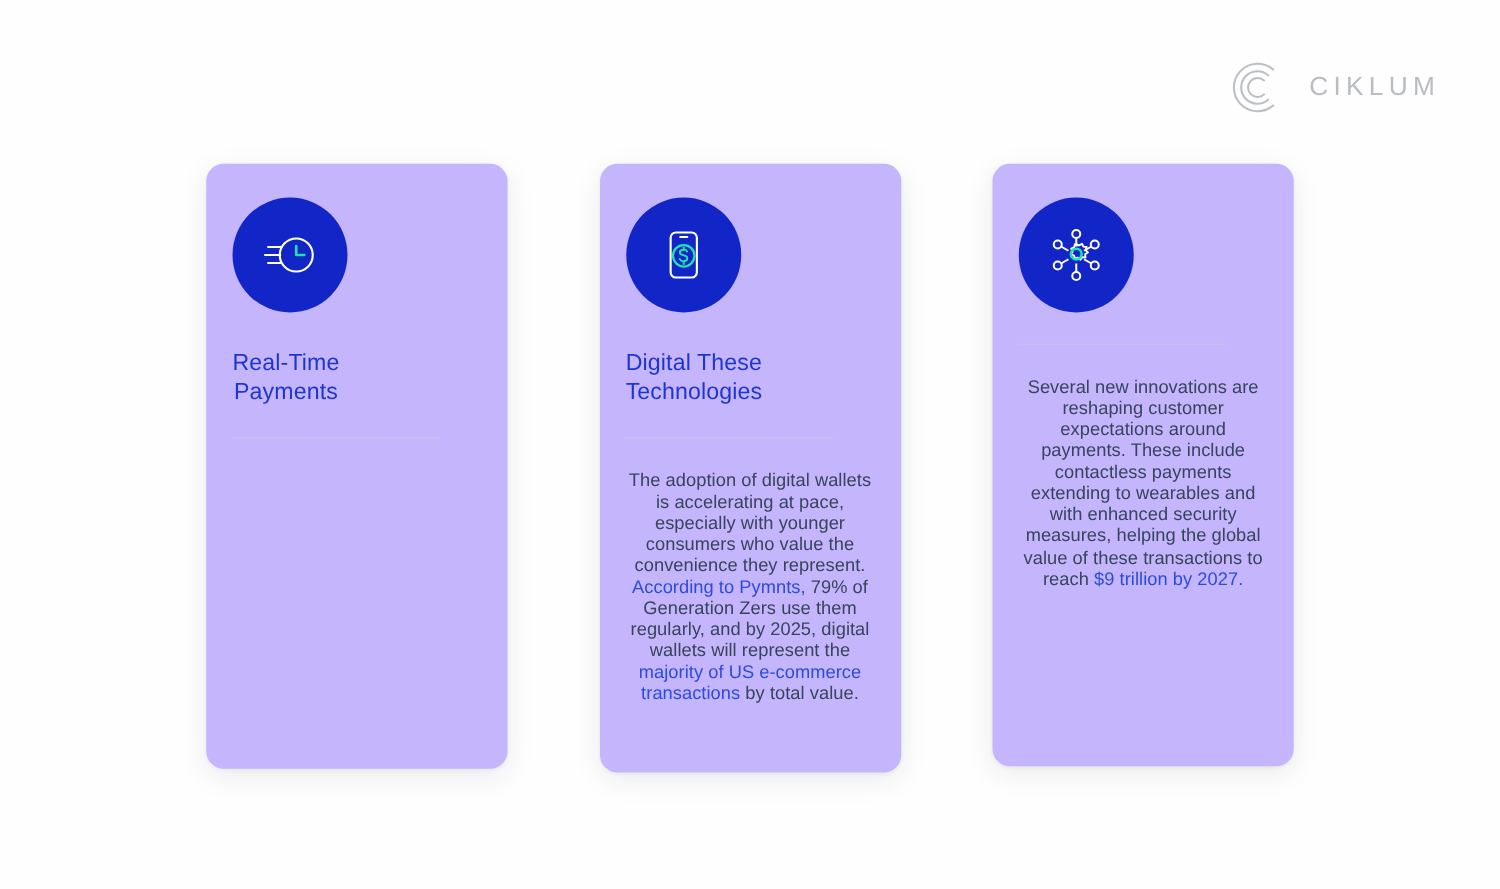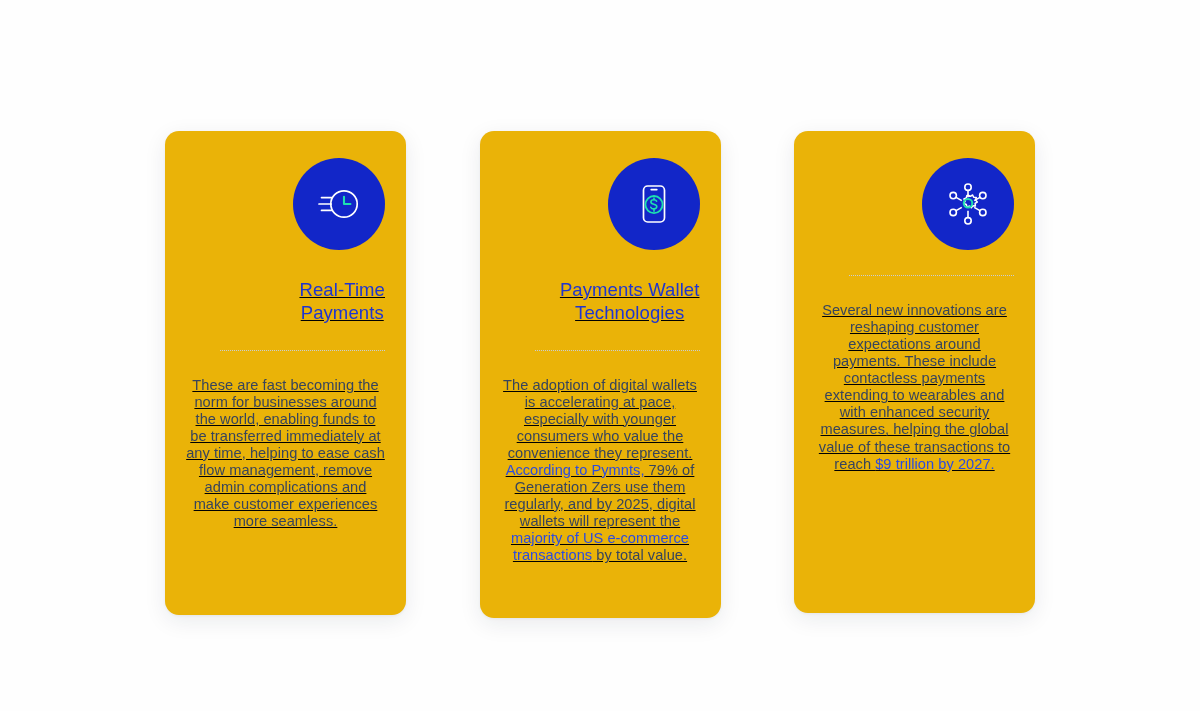--- a/index.html
+++ b/index.html
@@ -33,28 +33,27 @@
   .cards {
     position:absolute;
     top:131px; left:165px;
     width:870px;
     display:flex;
     justify-content:space-between;
     align-items:flex-start;
   }
   .card {
     width:241px;
-    background:#eab308;
+    background:#c4b5fd;
     border-radius:14px;
     box-shadow:0 6px 22px rgba(23,33,61,0.085), 0 1px 3px rgba(23,33,61,0.05);
     padding:27px 21px 30px 21px;
     display:flex;
     flex-direction:column;
-    align-items:flex-end;
-    text-decoration:underline;
+    align-items:flex-start;
   }
   .card-1 { min-height:484px; }
   .card-2 { min-height:487px; }
   .card-3 { min-height:482px; }
 
   .icon-circle {
     width:92px; height:92px;
     border-radius:50%;
     background:#1226C8;
     display:flex; align-items:center; justify-content:center;
@@ -87,53 +86,62 @@
     text-align:center;
     letter-spacing:0.05px;
   }
   .card-body .lnk { color:#2B4BE0; }
 </style>
 </head>
 <body>
 
 <div class="page">
 
+  <div class="brand">
+    <span class="brand-mark">
+      <svg viewBox="0 0 44 44" width="44" height="44" fill="none" aria-hidden="true">
+        <path d="M33.5 7.6A19 19 0 1 0 33.5 36.4" stroke="#bcbfc3" stroke-width="1.7" fill="none" stroke-linecap="round"></path>
+        <path d="M29.5 12.2A13 13 0 1 0 29.5 31.8" stroke="#bcbfc3" stroke-width="1.7" fill="none" stroke-linecap="round"></path>
+        <path d="M26.2 16.4A7.6 7.6 0 1 0 26.2 27.6" stroke="#bcbfc3" stroke-width="1.7" fill="none" stroke-linecap="round"></path>
+      </svg>
+    </span>
+    <span class="brand-name">CIKLUM</span>
+  </div>
 
   <div class="cards">
 
     <div class="card card-1">
       <div class="icon-circle">
         <svg viewBox="0 0 56 56" width="56" height="56" fill="none" aria-hidden="true">
           <circle cx="33" cy="28" r="13.2" stroke="#ffffff" stroke-width="1.7" fill="none"></circle>
           <path d="M33 20.8V28h6.4" stroke="#1EE0B0" stroke-width="2.1" stroke-linecap="round" stroke-linejoin="round" fill="none"></path>
           <path d="M10.5 21.6h10.4" stroke="#ffffff" stroke-width="1.7" stroke-linecap="round"></path>
           <path d="M8 28h12.2" stroke="#ffffff" stroke-width="1.7" stroke-linecap="round"></path>
           <path d="M10.5 34.4h10.4" stroke="#ffffff" stroke-width="1.7" stroke-linecap="round"></path>
         </svg>
       </div>
       <div class="card-title">
         <span>Real-Time</span><br>
         <span>Payments</span>
       </div>
       <div class="divider"></div>
-      <div class="card-body"><span>These are fast becoming the norm for businesses around the world, enabling funds to be transferred immediately at any time, helping to ease cash flow management, remove admin complications and make customer experiences more seamless.</span></div>
     </div>
 
     <div class="card card-2">
       <div class="icon-circle">
         <svg viewBox="0 0 56 56" width="56" height="56" fill="none" aria-hidden="true">
           <rect x="17.5" y="10" width="21" height="36" rx="4.2" stroke="#ffffff" stroke-width="1.7" fill="none"></rect>
           <path d="M25.2 13.6h5.6" stroke="#ffffff" stroke-width="1.7" stroke-linecap="round"></path>
           <circle cx="28" cy="28.6" r="8.6" stroke="#1EE0B0" stroke-width="1.8" fill="none"></circle>
           <path d="M30.6 25.2a3 3 0 0 0-2.8-1.5c-1.7 0-2.9.9-2.9 2.2 0 1.4 1.2 1.9 2.9 2.3 1.8.4 3 .9 3 2.4 0 1.4-1.3 2.3-3.1 2.3a3.2 3.2 0 0 1-2.9-1.6" stroke="#1EE0B0" stroke-width="1.6" stroke-linecap="round" fill="none"></path>
           <path d="M28 22v1.6M28 33.6v1.6" stroke="#1EE0B0" stroke-width="1.6" stroke-linecap="round"></path>
         </svg>
       </div>
       <div class="card-title">
-        <span>Payments Wallet</span><br>
+        <span>Digital These</span><br>
         <span>Technologies</span>
       </div>
       <div class="divider"></div>
       <div class="card-body"><span>The adoption of digital wallets is accelerating at pace, especially with younger consumers who value the convenience they represent. </span><span class="lnk">According to Pymnts,</span><span> 79% of Generation Zers use them regularly, and by 2025, digital wallets will represent the </span><span class="lnk">majority of US e-commerce transactions</span><span> by total value.</span></div>
     </div>
 
     <div class="card card-3">
       <div class="icon-circle">
         <svg viewBox="0 0 56 56" width="56" height="56" fill="none" aria-hidden="true">
           <g stroke="#ffffff" stroke-width="1.6" fill="none">

